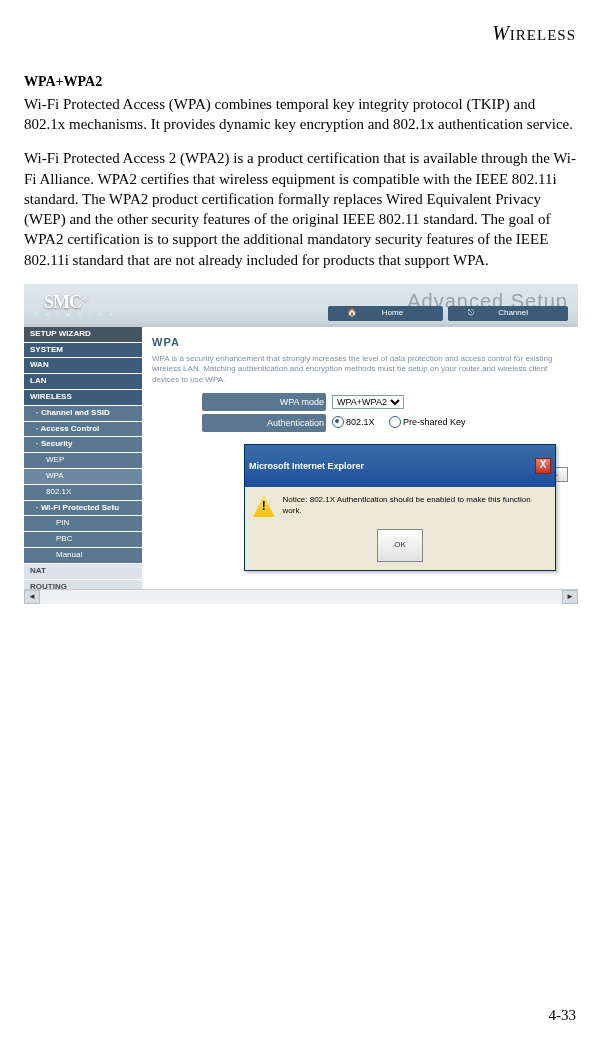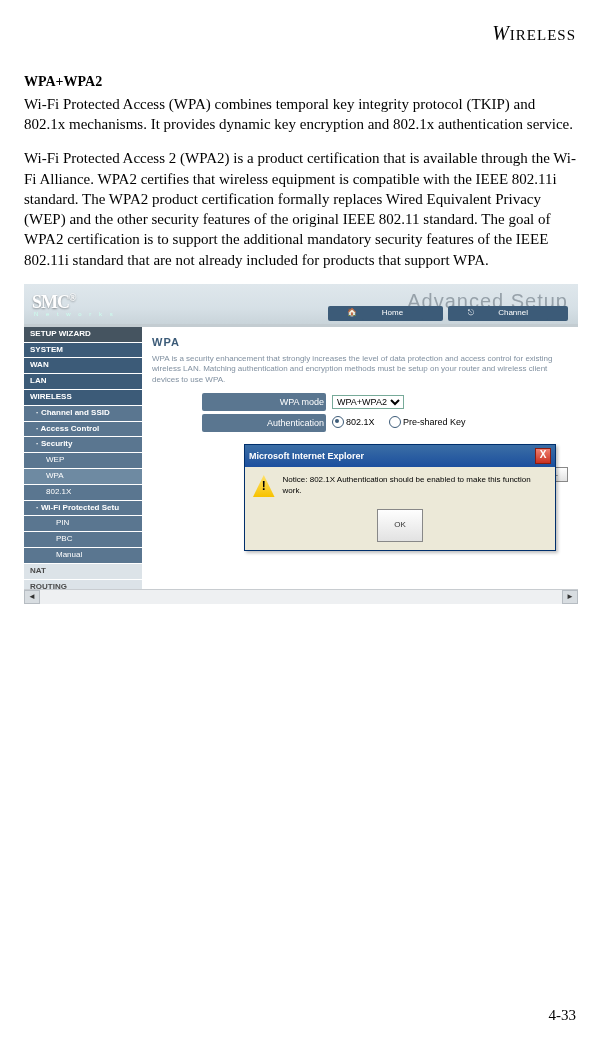--- a/index.html
+++ b/index.html
@@ -53,21 +53,21 @@
     overflow: hidden;
   }
   .shot .banner {
     position: absolute;
     left: 0; top: 0; right: 0; height: 40px;
     background: linear-gradient(#dfe7ec,#d6e0e6 60%,#c9d4da);
     border-bottom: 3px solid #c3ccd1;
   }
   .shot .banner .logo {
     position: absolute;
-    left: 8px; top: 6px;
+    left: 20px; top: 6px;
     color: #fff;
     font-family: Georgia, serif;
     font-weight: bold;
     font-size: 18px;
     text-shadow: 0 1px 2px rgba(0,0,0,.4);
     letter-spacing: -1px;
   }
   .shot .banner .logo sup { font-size: 10px; }
   .shot .banner .logo-sub {
     position: absolute;
@@ -209,21 +209,21 @@
     background:#ece9d8;
     border:1px solid #002f6c;
     box-shadow:2px 2px 3px rgba(0,0,0,.25);
   }
   .popup .titlebar{
     height:18px;
     background:linear-gradient(#3b6ea5,#1c4f9e);
     color:#fff;
     font-size:9px;
     font-weight:bold;
-    padding:2px 4px;
+    padding:12px 4px;
     display:flex;
     align-items:center;
     justify-content:space-between;
   }
   .popup .close{
     width:14px;height:14px;
     background:linear-gradient(#f08070,#c93020);
     color:#fff;
     font-size:10px;
     font-weight:bold;

